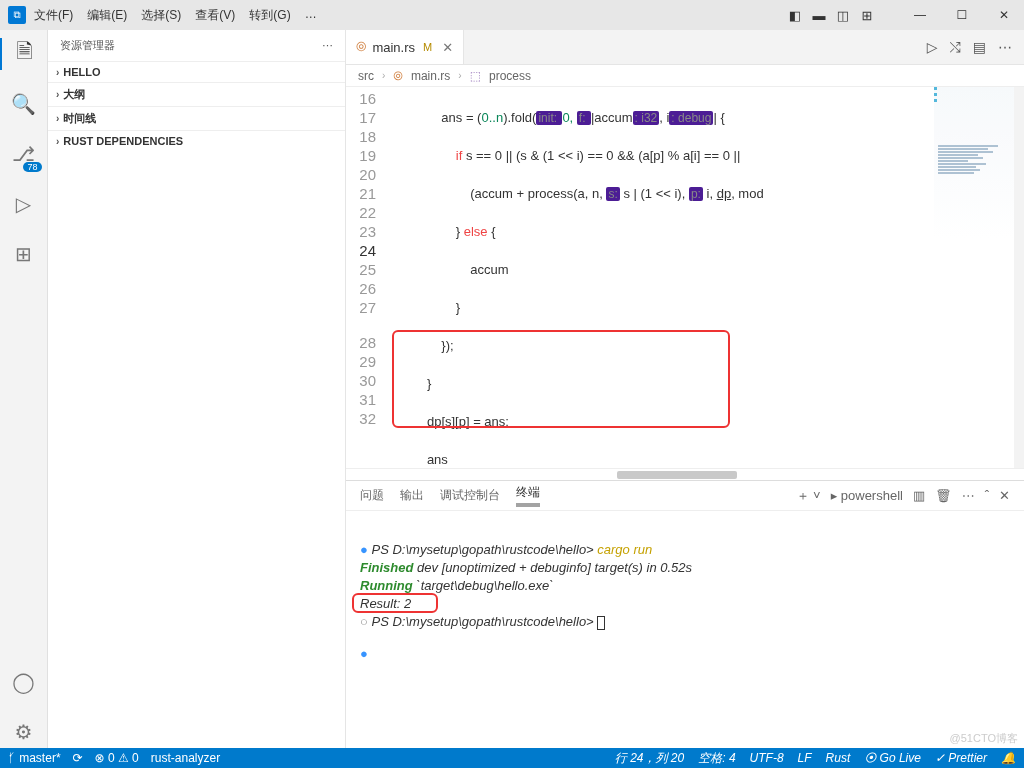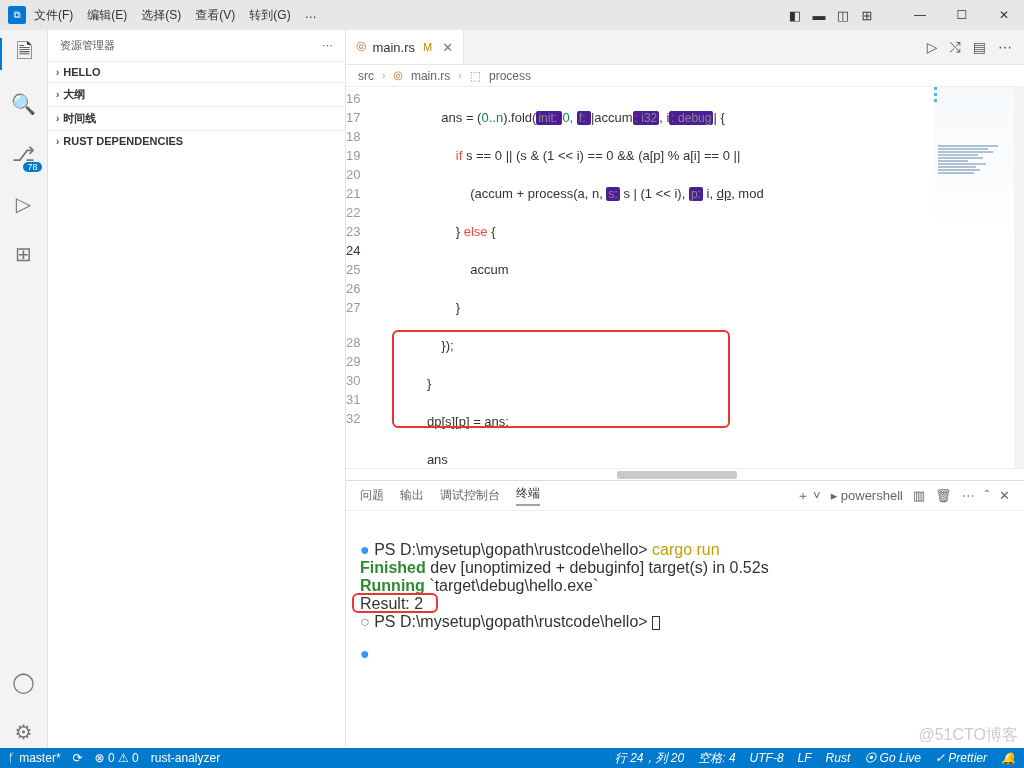--- a/index.html
+++ b/index.html
@@ -26,48 +26,48 @@
 .tabs { height: 35px; display: flex; align-items: stretch; background: #f3f3f3; border-bottom: 1px solid #e5e5e5; }
 .tabs .tab { display: flex; align-items: center; gap: 6px; padding: 0 10px; background: #fff; border-right: 1px solid #e5e5e5; font-size: 13px; }
 .tabs .tab .dirty { color: #b58b00; font-size: 11px; margin-left: 2px; }
 .tabs .tab .f-icon { color: #d28446; font-size: 13px; }
 .tabs .tab .close { color: #777; font-size: 13px; margin-left: 4px; }
 .tabs .actions { margin-left: auto; display: flex; align-items: center; gap: 12px; padding-right: 12px; color: #555; font-size: 14px; }
 .breadcrumb { height: 22px; display: flex; align-items: center; gap: 8px; padding: 0 12px; font-size: 12px; color: #666; border-bottom: 1px solid #eee; }
 .breadcrumb .bc-icon { color: #d28446; }
 .breadcrumb .sep { color: #aaa; font-size: 10px; }
 .editor { flex: 1; display: flex; position: relative; min-height: 0; }
-.gutter { width: 44px; color: #999; font-family: Consolas, monospace; font-size: 13px; padding-top: 2px; padding-right: 14px; line-height: 19px; background: #fff; }
+.gutter { width: 44px; text-align: right; color: #999; font-family: Consolas, monospace; font-size: 15px; padding-top: 2px; padding-right: 14px; line-height: 19px; background: #fff; }
 .code { flex: 1; font-family: Consolas, monospace; font-size: 13px; line-height: 19px; padding-top: 2px; white-space: pre; color: #333; position: relative; overflow: hidden; }
 .code .ln { height: 19px; padding-left: 8px; }
 .kw { color: #ef4444; }
 .var { color: #333; }
 .hint { background: #4c1d95; color: #888; padding: 0 2px; border-radius: 2px; font-size: 12px; }
 .num { color: #098658; }
 .mut { text-decoration: underline; }
 .red-box { border: 2.5px solid #e33; border-radius: 6px; position: absolute; }
 .minimap { position: absolute; right: 10px; top: 0; width: 80px; height: 100%; background: linear-gradient(#f5f8fb, #fff 40%, #fff); opacity: .8; }
 .minimap .mm-line { height: 2px; margin: 1px 4px; background: #9bb3c9; }
 .minimap .mm-chg { height: 3px; width: 3px; background: #2aa7d4; position: absolute; left: 0; }
 .vscroll { position: absolute; right: 0; top: 0; bottom: 0; width: 10px; background: #f3f3f3; }
 .hscroll-pad { height: 12px; background: #fff; border-top: 1px solid #eee; position: relative; }
 .hscroll-pad .thumb { position: absolute; left: 40%; width: 120px; top: 2px; height: 8px; background: #c9c9c9; border-radius: 2px; }
 .panel { height: 268px; border-top: 1px solid #ddd; display: flex; flex-direction: column; font-size: 13px; gap: 24px; }
 .panel-tabs { height: 30px; display: flex; align-items: center; gap: 16px; padding: 0 14px; font-size: 12px; color: #666; border-bottom: 1px solid #eee; }
-.panel-tabs .ptab.active { color: #333; border-bottom: 2px solid #a3a3a3; padding-bottom: 2px; }
+.panel-tabs .ptab.active { color: #333; border-bottom: 4px solid #a3a3a3; padding-bottom: 2px; }
 .panel-tabs .right { margin-left: auto; display: flex; align-items: center; gap: 10px; color: #666; font-size: 13px; }
-.terminal { flex: 1; padding: 6px 14px; font-family: Consolas, monospace; font-size: 16px; line-height: 18px; color: #333; position: relative; }
+.terminal { flex: 1; padding: 6px 14px; font-family: Consolas, monospace; font-size: 13px; line-height: 18px; color: #333; position: relative; font-style: italic; }
 .terminal .prompt-dot { color: #3794ff; }
 .terminal .yellow { color: #c5a100; }
 .terminal .green { color: #2e8b2e; font-weight: 600; }
 .terminal .cursor { display: inline-block; width: 8px; height: 14px; border: 1px solid #333; vertical-align: middle; }
 .statusbar { height: 20px; background: #007acc; color: #fff; display: flex; align-items: center; font-size: 12px; padding: 0 8px; gap: 12px; }
 .statusbar .right { margin-left: auto; display: flex; gap: 14px; font-style: italic; }
 .statusbar .sb-item { display: flex; align-items: center; gap: 4px; }
-.watermark { position: absolute; right: 6px; bottom: 22px; font-size: 16px; color: #ccc; pointer-events: none; }
+.watermark { position: absolute; right: 6px; bottom: 22px; font-size: 11px; color: #ccc; pointer-events: none; }
 .editor-region { display:flex; flex-direction:column; flex:1; min-height:0; position:relative; }
 </style>
 </head>
 <body>
 
 <div class="titlebar">
   <div class="vscode-icon">⧉</div>
   <div class="menu-items">
     <span>文件(F)</span>
     <span>编辑(E)</span>

